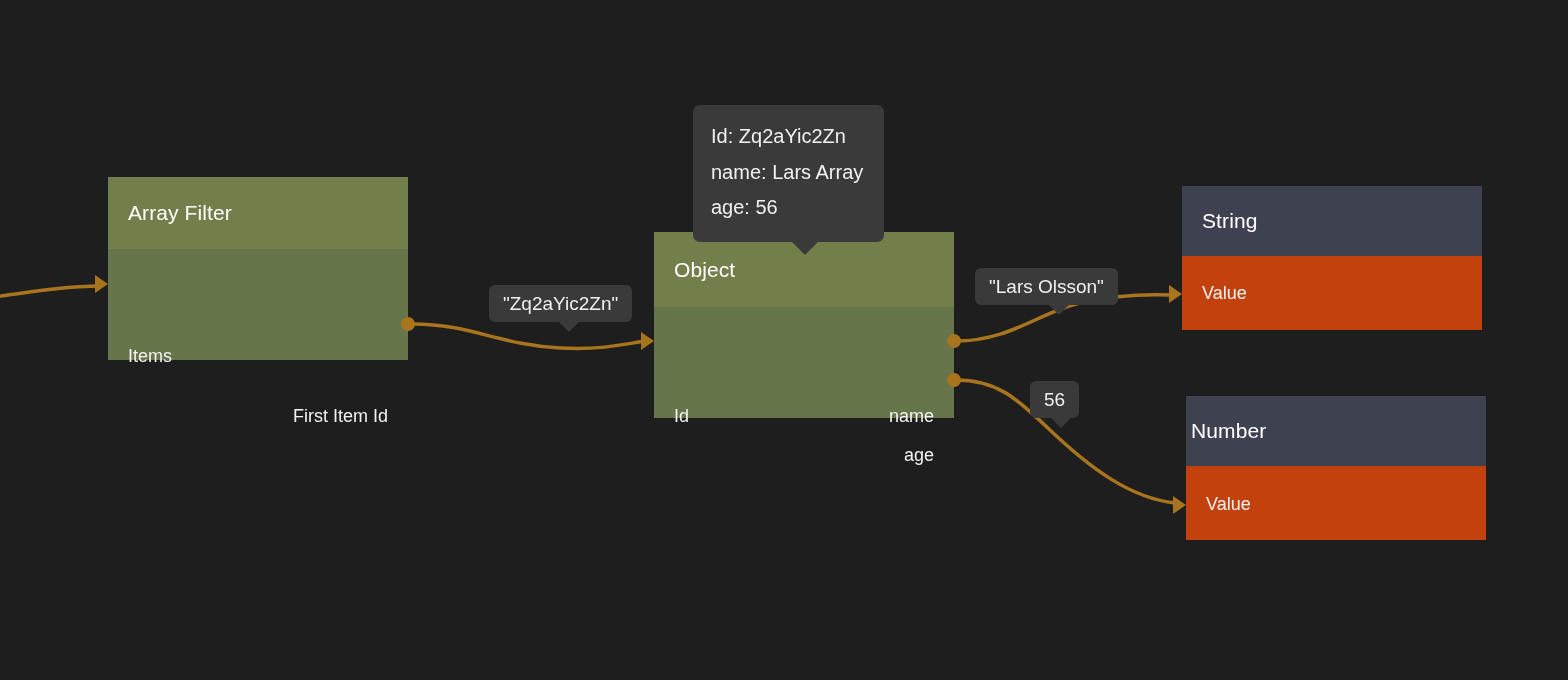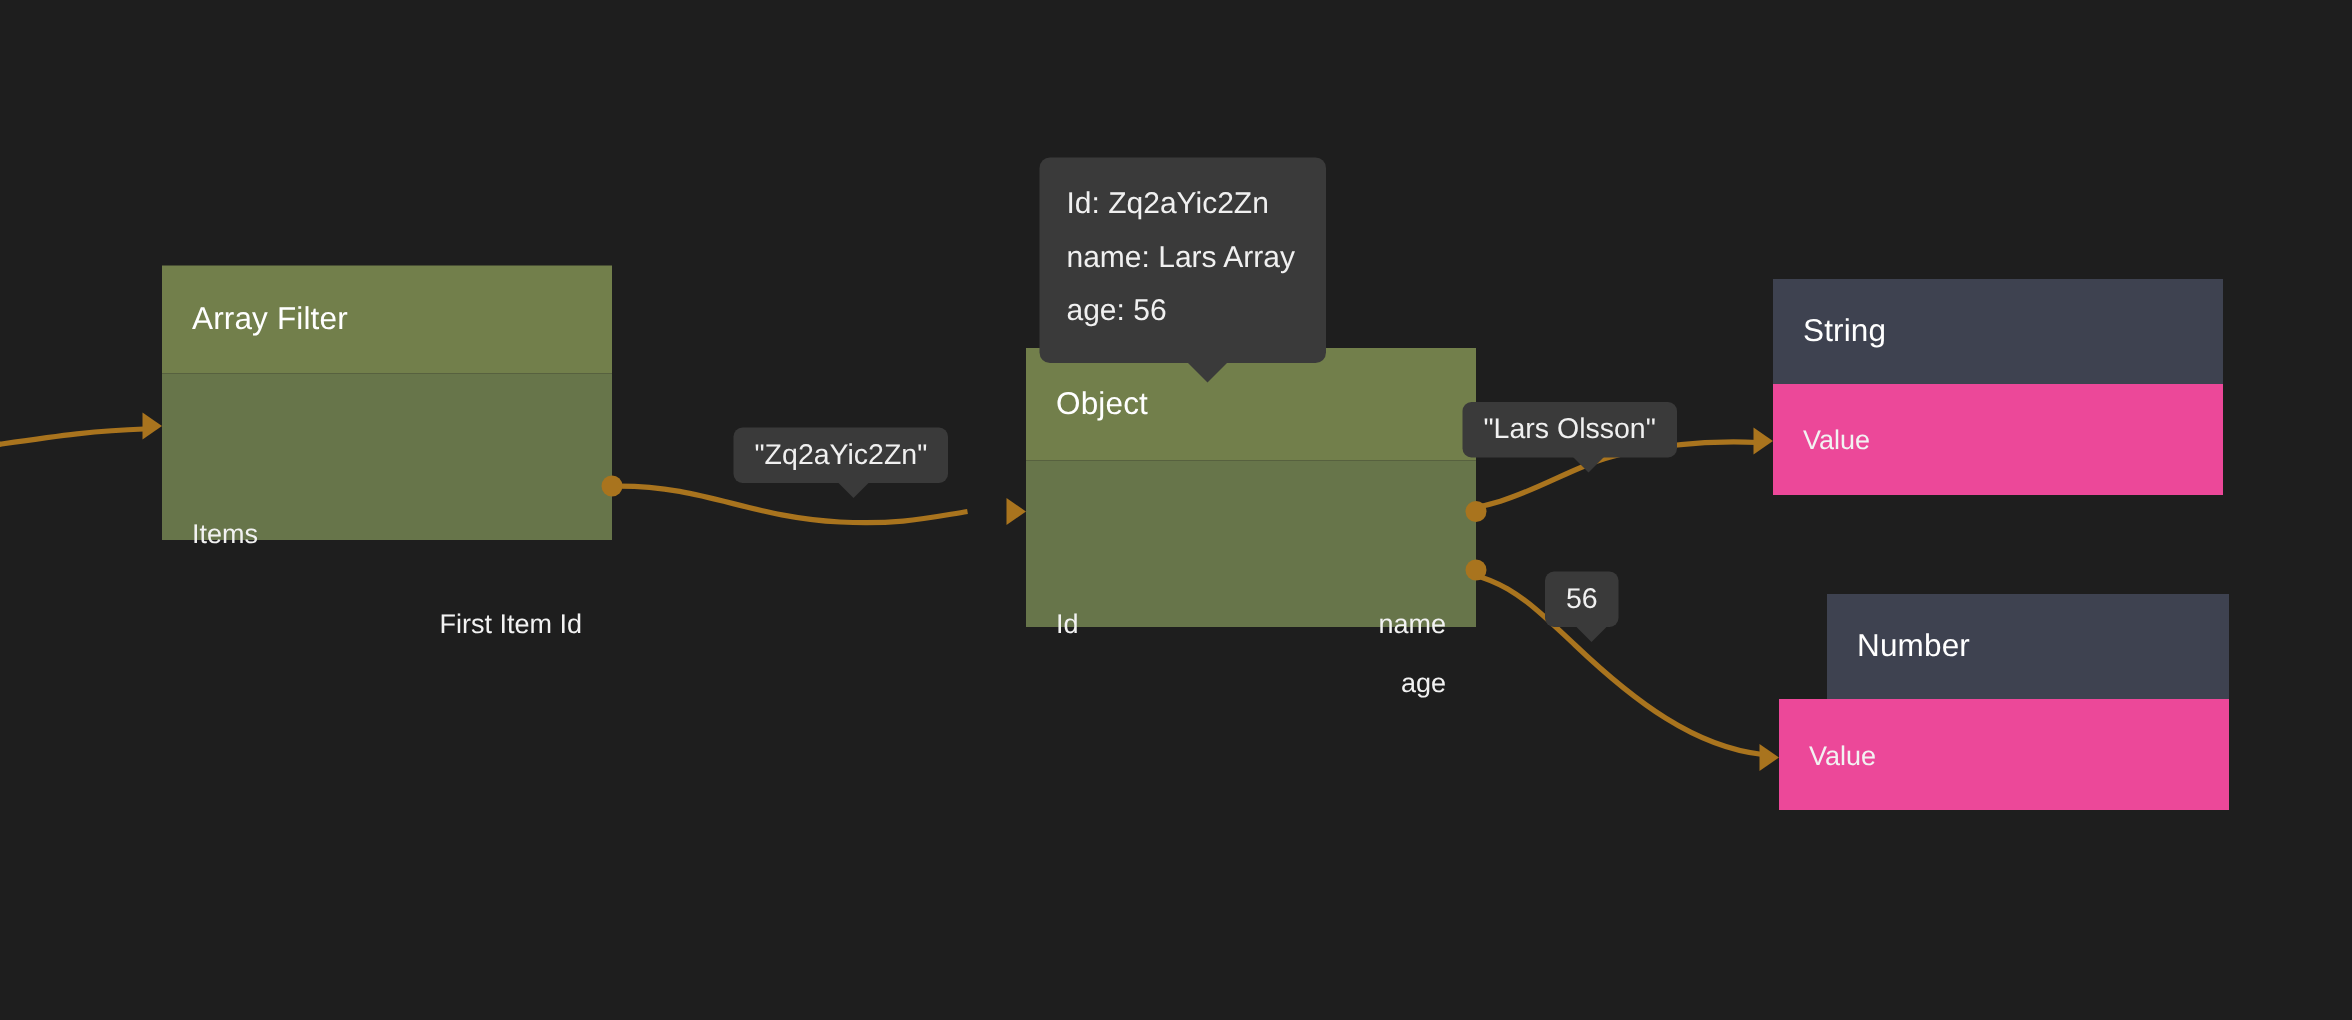--- a/index.html
+++ b/index.html
@@ -43,21 +43,21 @@
     box-sizing: border-box;
     position: relative;
   }
 
   
   .node.green .node-header { background: #727f4b; }
   .node.green .node-body   { background: #67754a; }
 
   
   .node.dark .node-header { background: #3e4250; }
-  .node.dark .node-body   { background: #ec4899; }
+  .node.dark .node-body   { background: #c2410c; }
 
   .node-title {
     font-size: 21px;
     letter-spacing: 0.1px;
   }
   .node-title.bold { font-weight: normal; font-size: 21px; }
 
   
   .port-row {
     position: absolute;
@@ -154,21 +154,21 @@
       </div>
       <div class="port-row out" style="top:136px;margin-top:20px;">
         <span>First Item Id</span>
       </div>
     </div>
 
     <span class="port-arrow" style="left:-13px; top:98px;"></span>
     <span class="port-knob" style="right:-7px; top:140px;"></span>
   </div>
 
-  <div class="node green" style="left:684px; top:232px; width:300px; height:186px;">
+  <div class="node green" style="left:654px; top:232px; width:300px; height:186px;">
     <div class="node-header" style="height:75px; padding-left:20px;">
       <span class="node-title">Object</span>
     </div>
     <div class="node-body" style="height:111px;">
       <div class="port-row in" style="top:98px;">
         <span>Id</span>
       </div>
       <div class="port-row out" style="top:98px;">
         <span>name</span>
       </div>
@@ -187,21 +187,21 @@
     </div>
     <div class="node-body" style="height:74px;">
       <div class="port-row in" style="top:26px;">
         <span>Value</span>
       </div>
     </div>
     <span class="port-arrow" style="left:-13px; top:99px;"></span>
   </div>
 
   <div class="node dark" style="left:1186px; top:396px; width:300px; height:144px;">
-    <div class="node-header" style="height:70px; padding-left:20px;margin-left:32px;">
+    <div class="node-header" style="height:70px; padding-left:5px;">
       <span class="node-title bold">Number</span>
     </div>
     <div class="node-body" style="height:74px;">
       <div class="port-row in" style="top:27px;">
         <span>Value</span>
       </div>
     </div>
     <span class="port-arrow" style="left:-13px; top:100px;"></span>
   </div>
 

